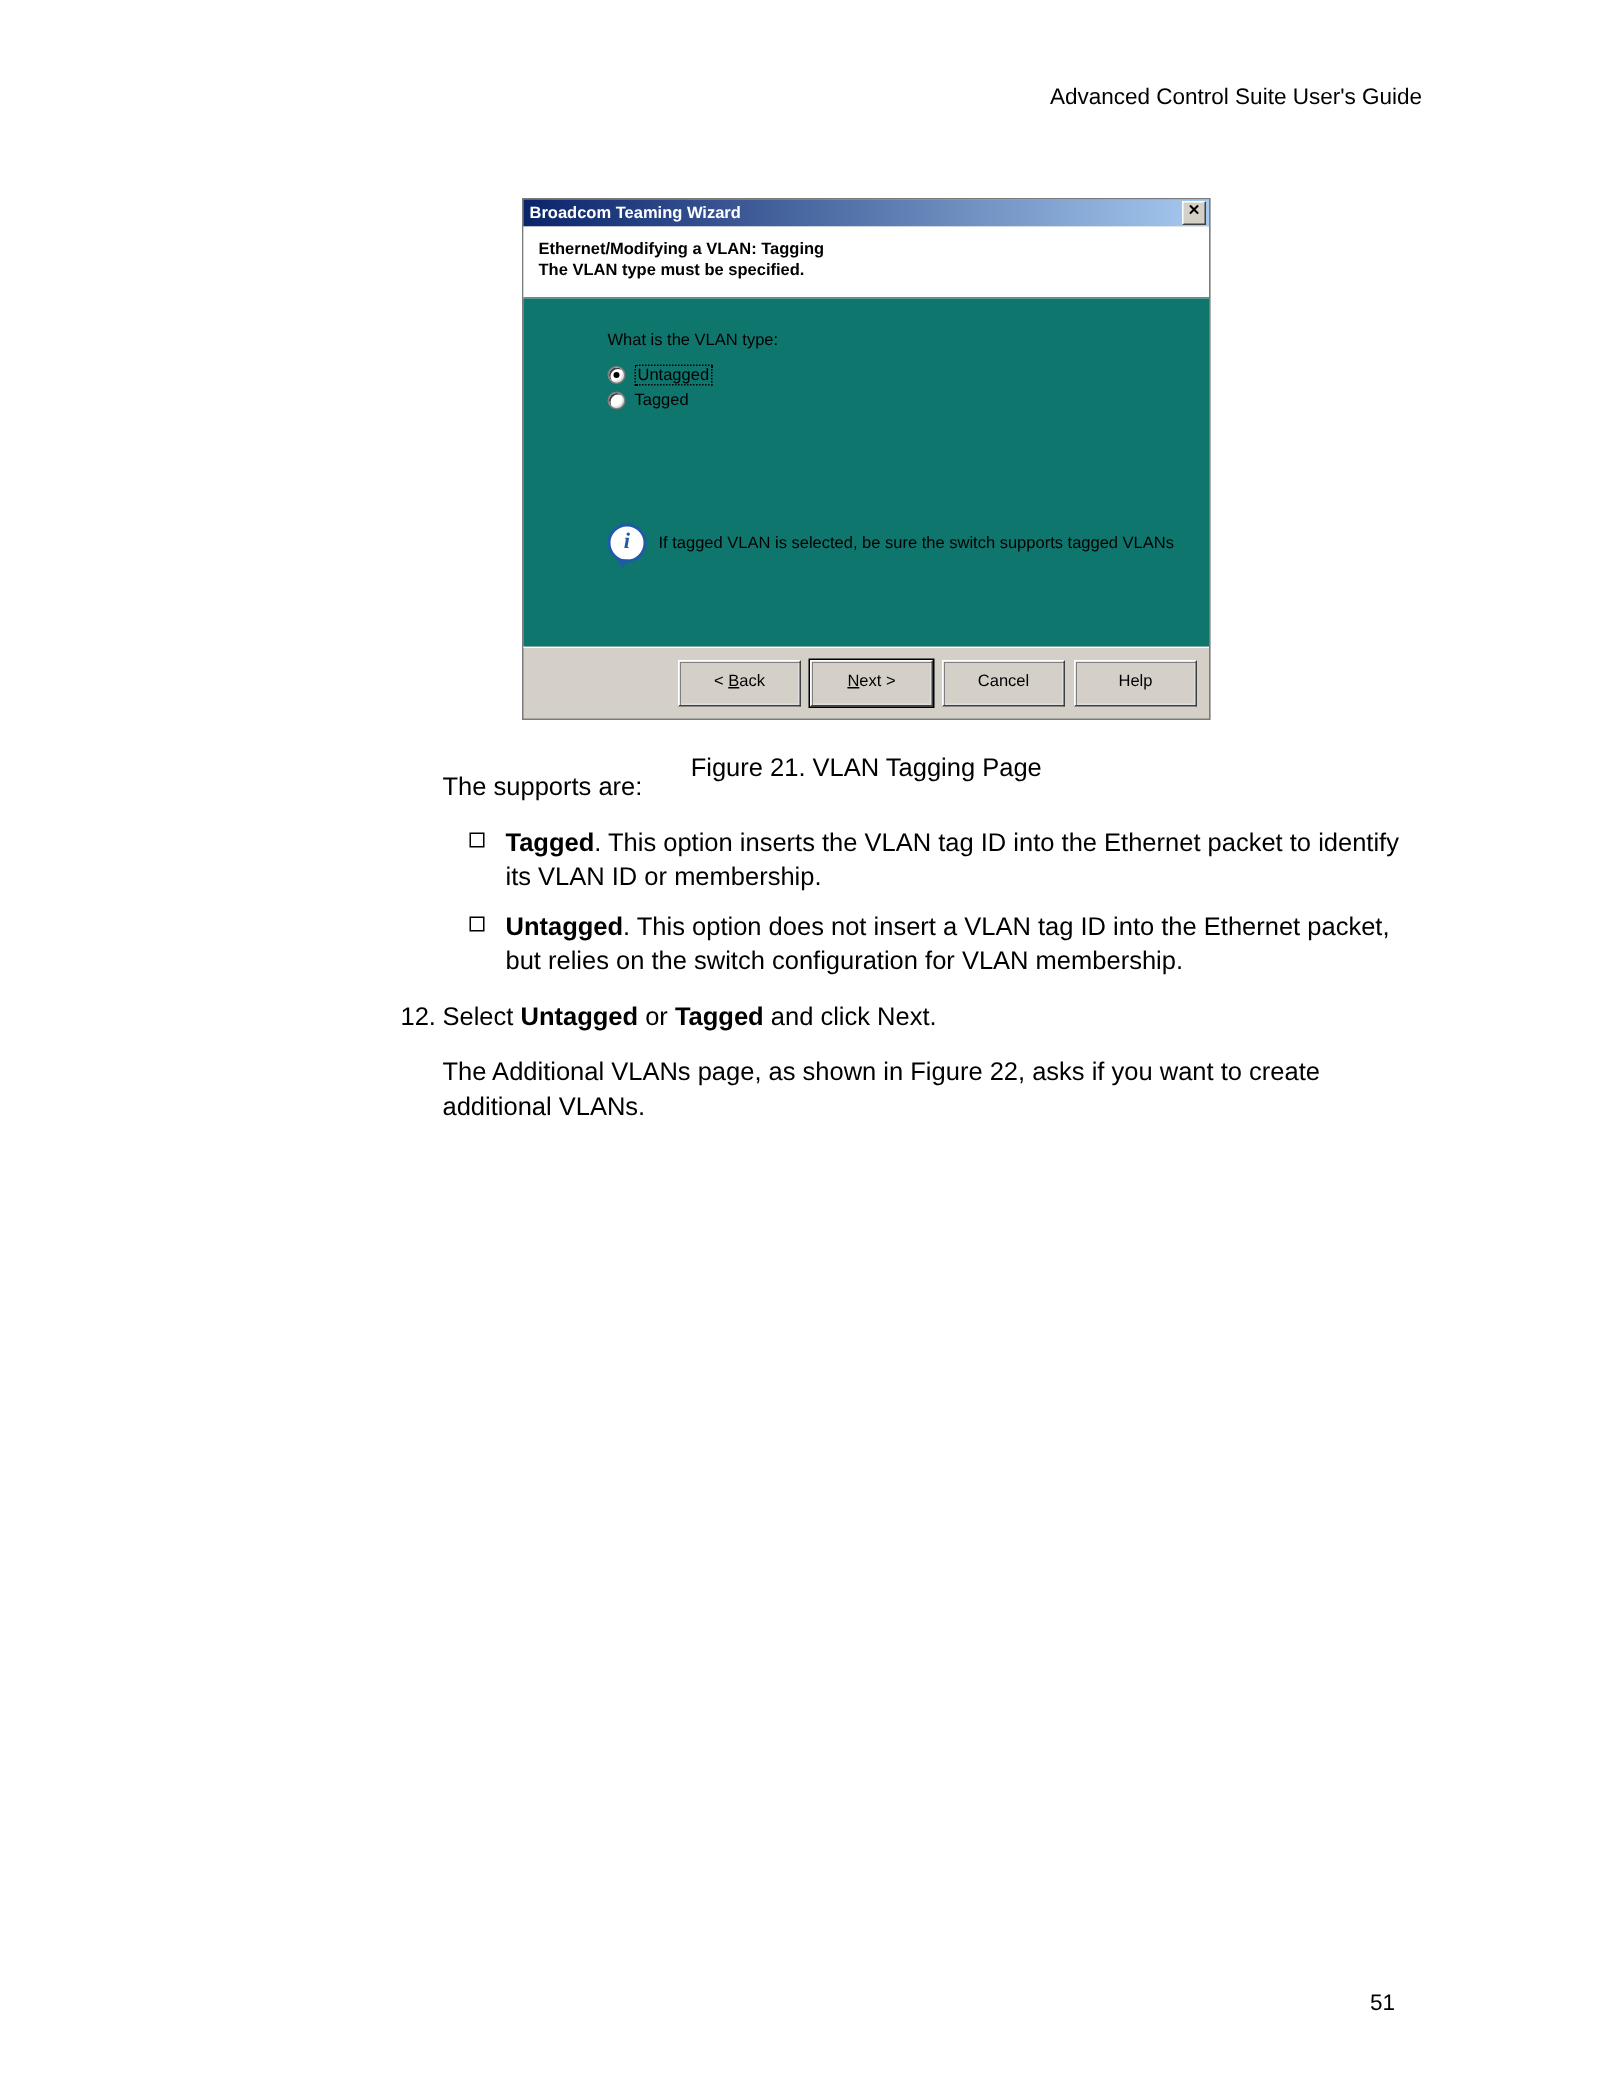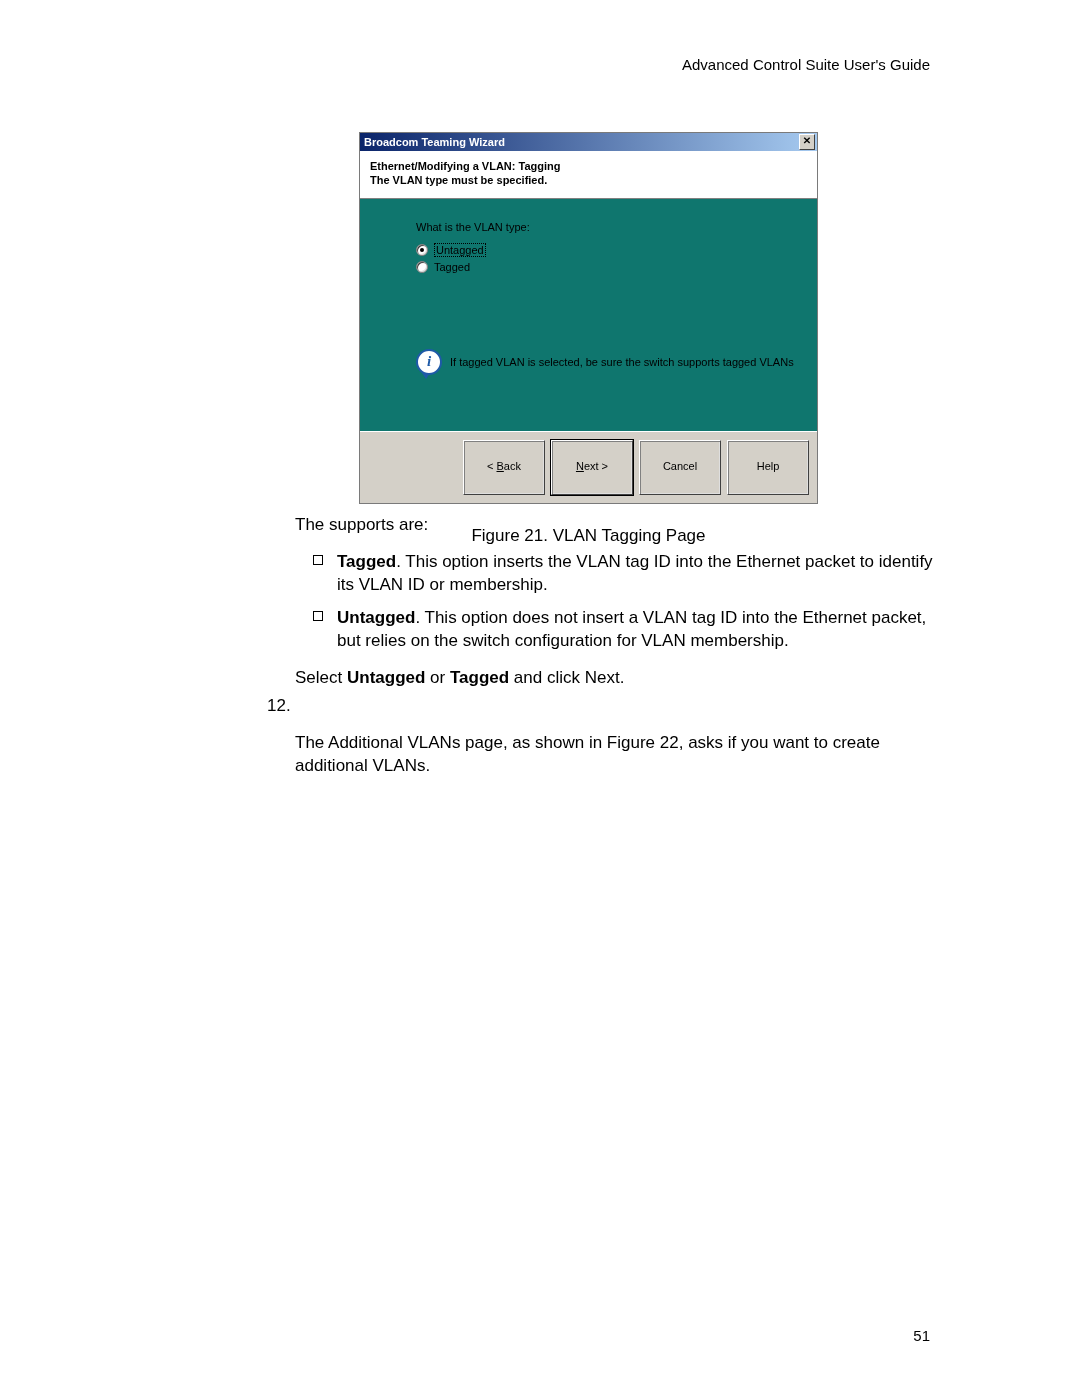--- a/index.html
+++ b/index.html
@@ -12,27 +12,27 @@
     color: #000;
   }
   .page {
     position: relative;
     width: 1080px;
     height: 1397px;
   }
   .header {
     position: absolute;
     top: 56px;
-    right: 150px;
+    right: 132px;
     font-size: 15px;
   }
   .figure-wrap {
     position: absolute;
     top: 132px;
-    left: 359px;
+    left: 348px;
     width: 459px;
   }
   .dlg {
     width: 459px;
     border: 1px solid #7a7a7a;
     box-sizing: border-box;
     background: #d4d0c8;
     font-family: Tahoma, "MS Sans Serif", Arial, sans-serif;
   }
   .titlebar {
@@ -141,21 +141,21 @@
   }
   .btn {
     min-width: 64px;
     height: 21px;
     font-size: 11px;
     background: #d4d0c8;
     border: 1px solid #404040;
     border-top-color: #fff;
     border-left-color: #fff;
     box-shadow: 1px 1px 0 #808080 inset, -1px -1px 0 #dfdfdf inset;
-    padding: 16px 8px;
+    padding: 4px 8px;
     text-align: center;
     line-height: 19px;
   }
   .btn.default {
     outline: 1px solid #000;
   }
   .uline { text-decoration: underline; }
 
   .caption {
     text-align: center;
@@ -185,21 +185,21 @@
     top: 4px;
     width: 10px;
     height: 10px;
     border: 1.5px solid #000;
     box-sizing: border-box;
   }
   .step {
     display: flex;
     margin: 0 0 14px -28px;
   }
-  .step-num { width: 28px; flex: 0 0 28px; margin-top: 28px; }
+  .step-num { width: 28px; flex: 0 0 28px; }
   .step-body { flex: 1; }
   .after-step { margin-left: 0; }
   .pagenum {
     position: absolute;
     bottom: 53px;
     right: 150px;
     font-size: 15px;
   }
 </style>
 </head>

